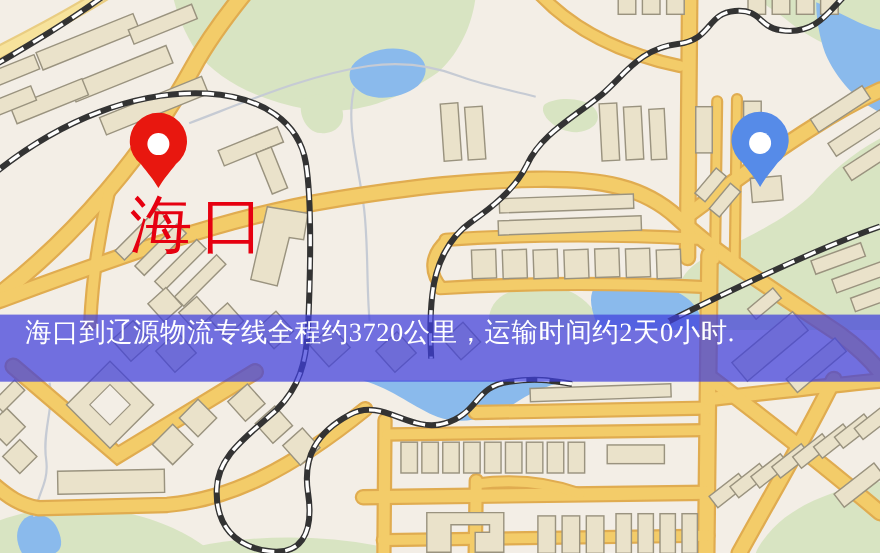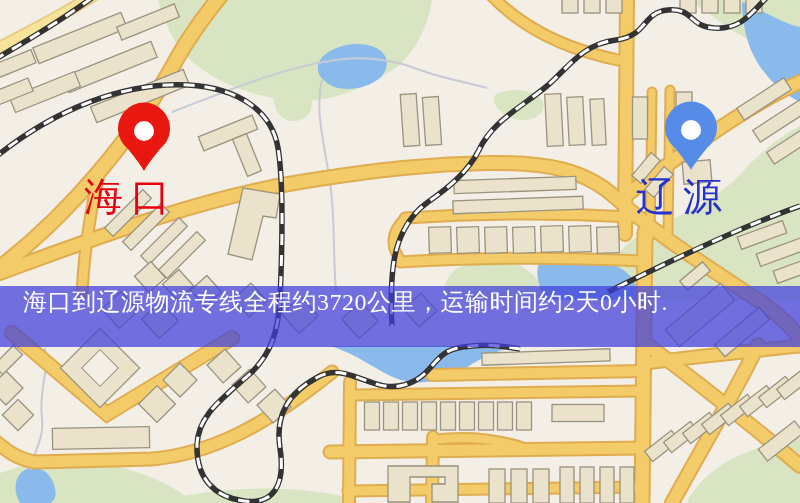--- a/index.html
+++ b/index.html
@@ -9,22 +9,22 @@
     font-family:"Liberation Serif","DejaVu Serif",serif;
   }
   #map-svg{position:absolute;left:0;top:0;width:800px;height:503px;display:block;}
   .pin{position:absolute;width:60px;height:76px;pointer-events:auto;}
   .pin svg{display:block;width:60px;height:76px;}
   #origin-pin{left:114px;top:99px;}
   #dest-pin{left:661px;top:98px;}
   #origin-pin path{fill:var(--origin-marker,#e8170f);}
   #dest-pin path{fill:var(--dest-marker,#568be8);}
   .map-label{
-    position:absolute;font-size:39px;line-height:1;letter-spacing:8px;
-    font-weight:400;white-space:nowrap;
+    position:absolute;font-size:57px;line-height:1;letter-spacing:8px;
+    font-weight:400;white-space:nowrap;margin-left:34px;
   }
   .map-label.origin{left:84px;top:177px;color:var(--origin-label,#e60010);}
   .map-label.dest{left:636px;top:177px;color:var(--dest-label,#2531cb);}
   .banner{
     position:absolute;left:0;top:286px;width:800px;height:61px;
     background:var(--banner-bg,rgba(62,62,220,0.72));
     display:flex;
   }
   .banner span{
     color:var(--banner-text,#ffffff);font-size:24px;letter-spacing:0.5px;
@@ -224,18 +224,17 @@
   <div class="pin" id="dest-pin">
     <svg viewBox="0 0 60 76">
       <g transform="translate(30,72)">
         <path d="M0,0 C-5,-9 -10,-14 -16,-22 A26,26 0 1,1 16,-22 C10,-14 5,-9 0,0 Z"></path>
         <circle cx="0" cy="-40" r="10" fill="#ffffff"></circle>
       </g>
     </svg>
   </div>
 
   <div class="map-label origin">海口</div>
-  <div class="map-label dest">辽源</div>
 
   <div class="banner">
     <span>海口到辽源物流专线全程约3720公里，运输时间约2天0小时.</span>
   </div>
 </div>
 
 </body></html>

